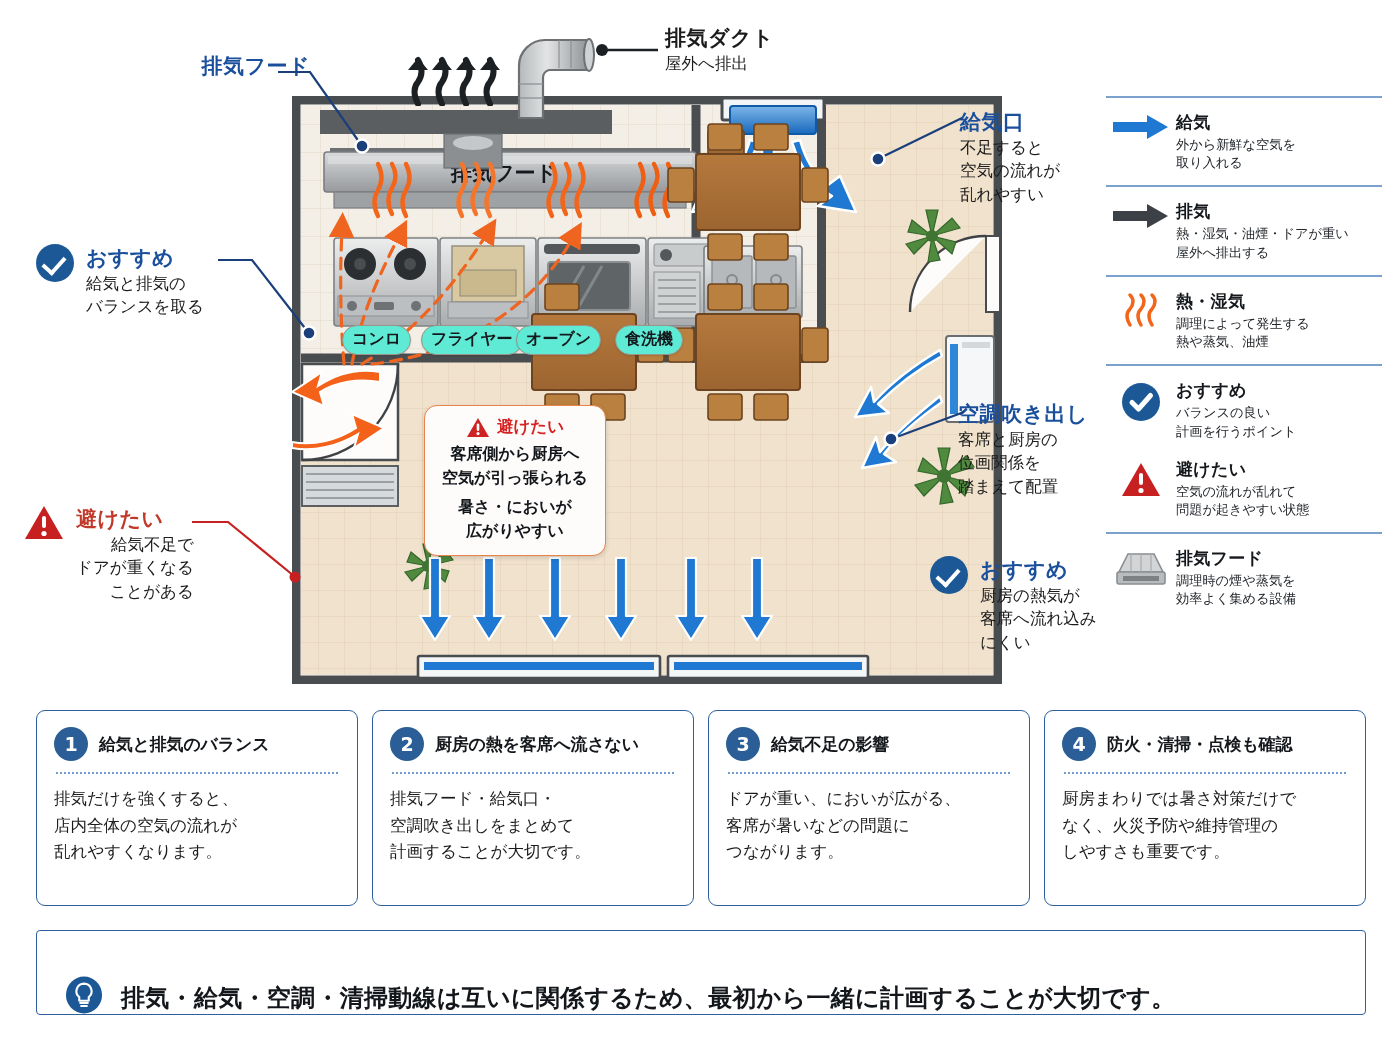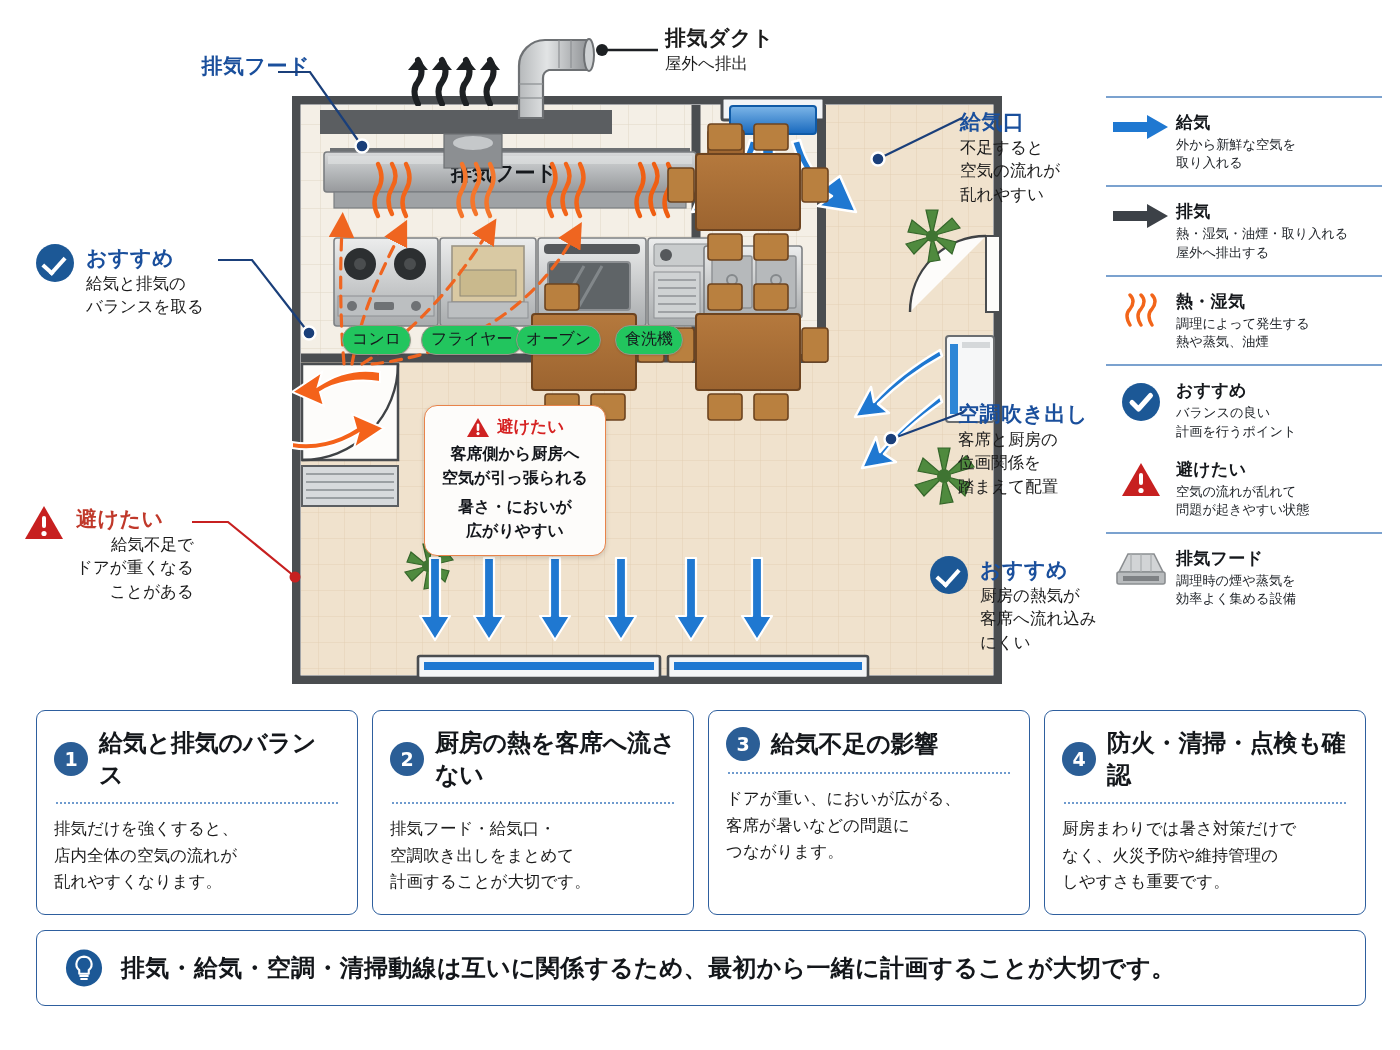--- a/index.html
+++ b/index.html
@@ -59,49 +59,49 @@
   .card {
     background:#fff; border: 1.6px solid #2e5f9e; border-radius: 9px;
     padding: 16px 17px 18px 17px; flex: 1 1 0; min-height: 196px;
   }
   .card-hd { display:flex; align-items:center; gap: 11px; }
   .card-num {
     width: 34px; height: 34px; border-radius: 50%; background:#2b5e96; color:#fff;
     font-size: 19px; font-weight: bold; display:flex; align-items:center; justify-content:center;
     flex:0 0 34px;
   }
-  .card-ttl { font-size: 24px; font-weight: bold; color:#14171b; letter-spacing:-.2px; }
+  .card-ttl { font-size: 17px; font-weight: bold; color:#14171b; letter-spacing:-.2px; }
   .card-rule { border-top: 2.4px dotted #6f9bce; margin: 11px 2px 12px 2px; }
   .card-bd { font-size: 16.5px; color:#1b1b1b; line-height: 1.62; }
 
   
   #banner {
-    position: absolute; left: 36px; top: 930px; width: 1330px; height: 76px;
-    border: 1.8px solid #2e5f9e; border-radius: 9px; background:#fff;
-    display:flex; align-items:center; gap: 18px; padding: 0 28px;
+    position: absolute; left: 36px; top: 930px; width: 1330px; height: 85px;
+    border: 1.8px solid #2e5f9e; border-radius: 4px; background:#fff;
+    display:flex; align-items:flex-end; gap: 18px; padding: 0 28px;
   }
   .bulb { width: 38px; height: 38px; flex: 0 0 38px; }
   #banner .txt { font-size: 24px; font-weight: bold; color:#13161a; letter-spacing: .3px; }
 
   
   #warnbox {
     position:absolute; left: 424px; top: 405px; width: 182px;
     background:#fdfcfa; border:1.8px solid #e8834a; border-radius: 13px;
     padding: 10px 9px 12px 9px; text-align:center;
     box-shadow: 0 2px 5px rgba(0,0,0,.14);
   }
   #warnbox .wb-hd { display:flex; align-items:center; justify-content:center; gap:7px; margin-bottom:4px;}
   #warnbox .wb-hd .t { color:#d62222; font-weight:bold; font-size:16.5px;}
   #warnbox .wb-bd { font-size:16px; font-weight:bold; color:#12151a; line-height:1.48; }
   #warnbox .wb-bd .g2 { display:block; margin-top:6px; }
 
   
   .eqlabel{
-    position:absolute; background:#22c55e; border:1.3px solid #9a9489; border-radius:15px;
-    font-size:16px; font-weight:normal; color:#15181c; padding:3px 9px 4px 9px; white-space:nowrap;
+    position:absolute; background:#5eead4; border:1.3px solid #9a9489; border-radius:15px;
+    font-size:16px; font-weight:bold; color:#15181c; padding:3px 9px 4px 9px; white-space:nowrap;
     box-shadow:0 1px 2px rgba(0,0,0,.12);
   }
 </style>
 </head>
 <body>
 
 <div class="page">
 
   <div id="floorplan">
     <svg width="710" height="588" viewBox="0 0 710 588" xmlns="http://www.w3.org/2000/svg">
@@ -530,21 +530,21 @@
 
     <div class="lg-row">
       <div class="lg-ico">
         <svg width="56" height="26" viewBox="0 0 56 26">
           <path d="M0 8 H34 V1 L55 13 L34 25 V18 H0 Z" fill="#3c4147"></path>
         </svg>
       </div>
       <div class="lg-txt">
         <div class="t">排気</div>
         <div class="d">
-          <span>熱・湿気・油煙・取り入れる</span><br>
+          <span>熱・湿気・油煙・ドアが重い</span><br>
           <span>屋外へ排出する</span>
         </div>
       </div>
     </div>
 
     <div class="lg-sep"></div>
 
     <div class="lg-row">
       <div class="lg-ico">
         <svg width="40" height="34" viewBox="0 0 40 34">

